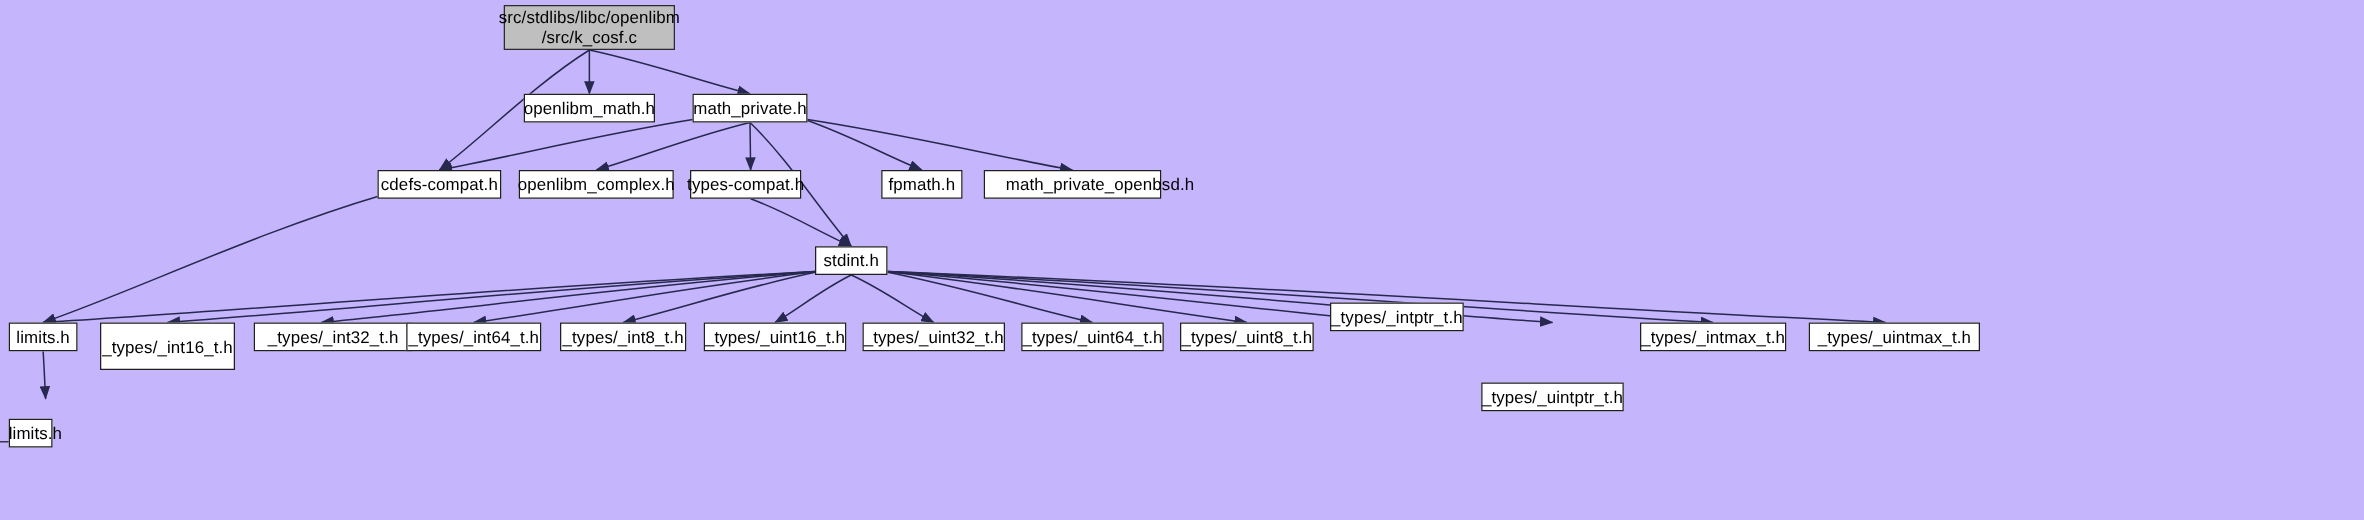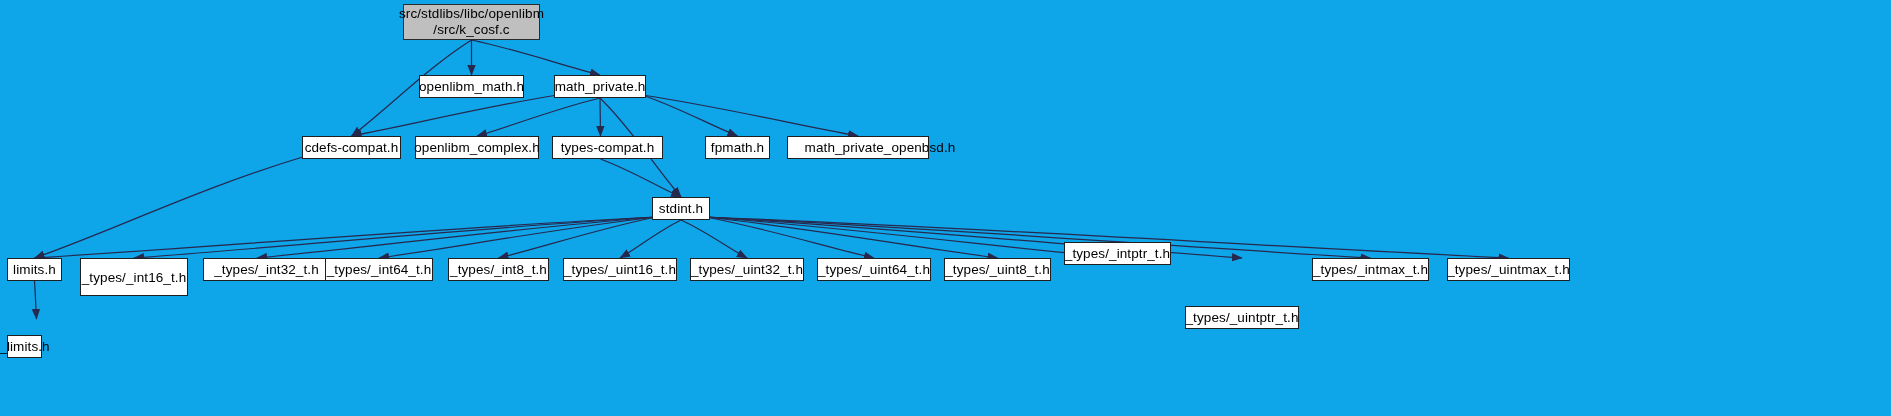--- a/index.html
+++ b/index.html
@@ -7,21 +7,21 @@
     padding: 0;
     background: #ffffff;
   }
   body {
     font-family: "Liberation Sans", sans-serif;
   }
   #graph-root {
     position: relative;
     width: 1891px;
     height: 416px;
-    background: #0ea5e9;
+    background: #c4b5fd;
     overflow: hidden;
   }
   #edge-layer {
     position: absolute;
     left: 0;
     top: 0;
     width: 1891px;
     height: 416px;
     pointer-events: none;
   }
@@ -87,32 +87,32 @@
         <path d="M 34.5 281 C 35.26 292.4, 35.94 309.12, 36.5 319" fill="none" stroke="#27284d" stroke-width="1.2" marker-end="url(#arrowhead)"></path>
       </g>
   </svg>
   <div id="nodes-group">
       <div class="node root two-line" style="left: 403px; top: 4px; width: 137px; height: 36px;">src/stdlibs/libc/openlibm
 /src/k_cosf.c</div>
       <div class="node" style="left: 419px; top: 75px; width: 105px; height: 23px;">openlibm_math.h</div>
       <div class="node" style="left: 554px; top: 75px; width: 92px; height: 23px;">math_private.h</div>
       <div class="node" style="left: 302px; top: 136px; width: 99px; height: 23px;">cdefs-compat.h</div>
       <div class="node" style="left: 415px; top: 136px; width: 124px; height: 23px;">openlibm_complex.h</div>
-      <div class="node" style="left: 552px; top: 136px; width: 111px; height: 23px;">types-compat.h</div>
+      <div class="node" style="left: 552px; top: 136px; width: 89px; height: 23px;">types-compat.h</div>
       <div class="node" style="left: 705px; top: 136px; width: 65px; height: 23px;">fpmath.h</div>
       <div class="node" style="left: 787px; top: 136px; width: 142px; height: 23px; padding-left: 44px;">math_private_openbsd.h</div>
       <div class="node" style="left: 652px; top: 197px; width: 58px; height: 23px;">stdint.h</div>
       <div class="node" style="left: 7px; top: 258px; width: 55px; height: 23px;">limits.h</div>
       <div class="node" style="left: 80px; top: 258px; width: 108px; height: 38px;">_types/_int16_t.h</div>
       <div class="node" style="left: 203px; top: 258px; width: 127px; height: 23px;">_types/_int32_t.h</div>
       <div class="node" style="left: 325px; top: 258px; width: 108px; height: 23px;">_types/_int64_t.h</div>
       <div class="node" style="left: 448px; top: 258px; width: 101px; height: 23px;">_types/_int8_t.h</div>
       <div class="node" style="left: 563px; top: 258px; width: 114px; height: 23px;">_types/_uint16_t.h</div>
       <div class="node" style="left: 690px; top: 258px; width: 114px; height: 23px;">_types/_uint32_t.h</div>
       <div class="node" style="left: 817px; top: 258px; width: 114px; height: 23px;">_types/_uint64_t.h</div>
       <div class="node" style="left: 944px; top: 258px; width: 107px; height: 23px;">_types/_uint8_t.h</div>
       <div class="node" style="left: 1064px; top: 242px; width: 107px; height: 23px;">_types/_intptr_t.h</div>
       <div class="node" style="left: 1185px; top: 258px; width: 114px; height: 23px; margin-top: 48px;">_types/_uintptr_t.h</div>
       <div class="node" style="left: 1312px; top: 258px; width: 117px; height: 23px;">_types/_intmax_t.h</div>
-      <div class="node" style="left: 1447px; top: 258px; width: 123px; height: 23px;">_types/_uintmax_t.h</div>
+      <div class="node" style="left: 1447px; top: 258px; width: 137px; height: 23px;">_types/_uintmax_t.h</div>
       <div class="node" style="left: 7px; top: 319px; width: 35px; height: 23px; margin-top: 16px;">_limits.h</div>
     </div>
 </div>
 
 </body></html>

